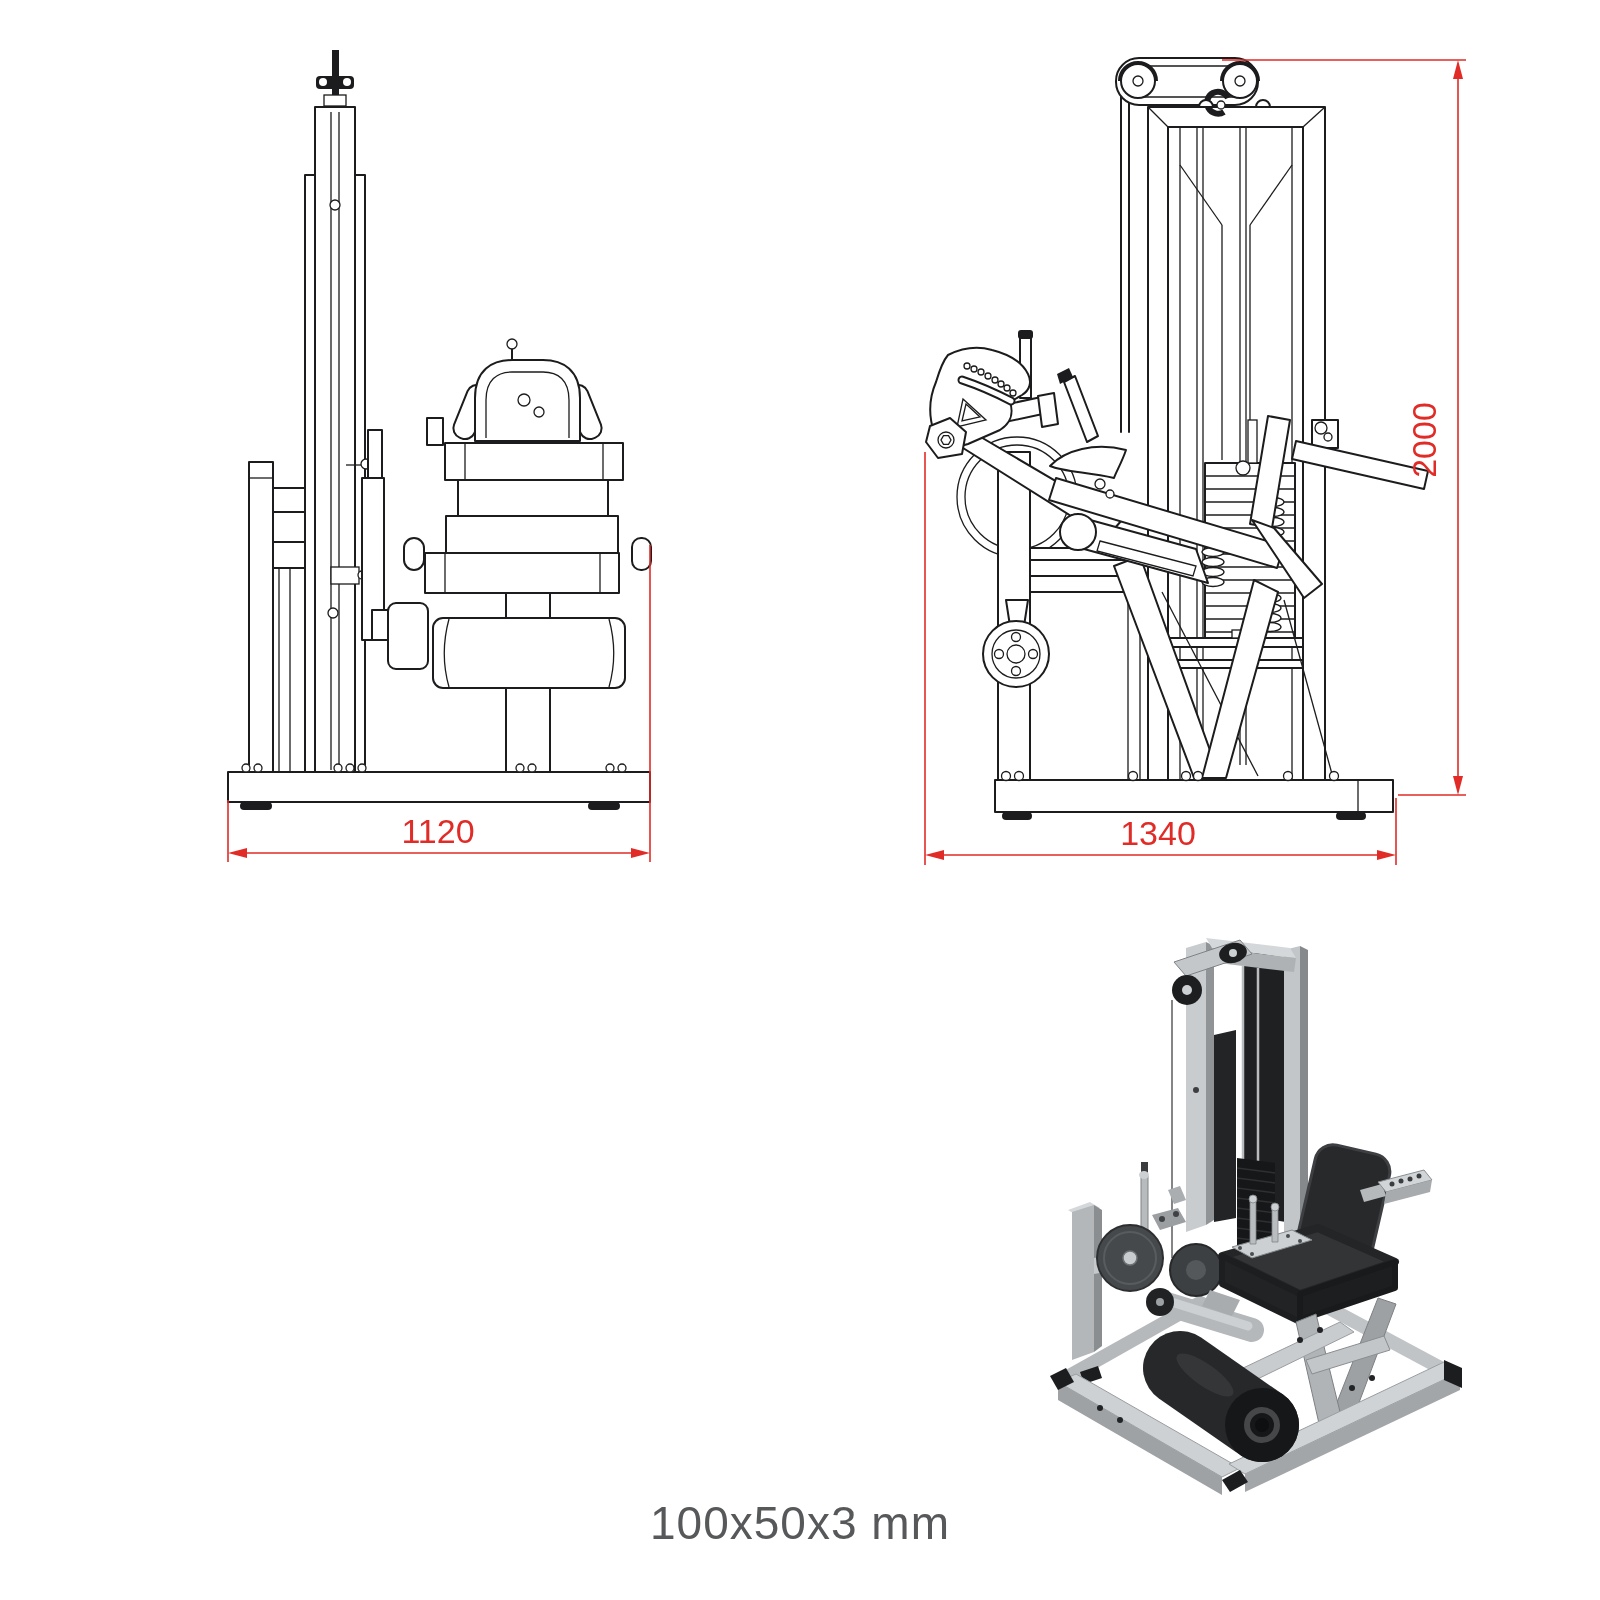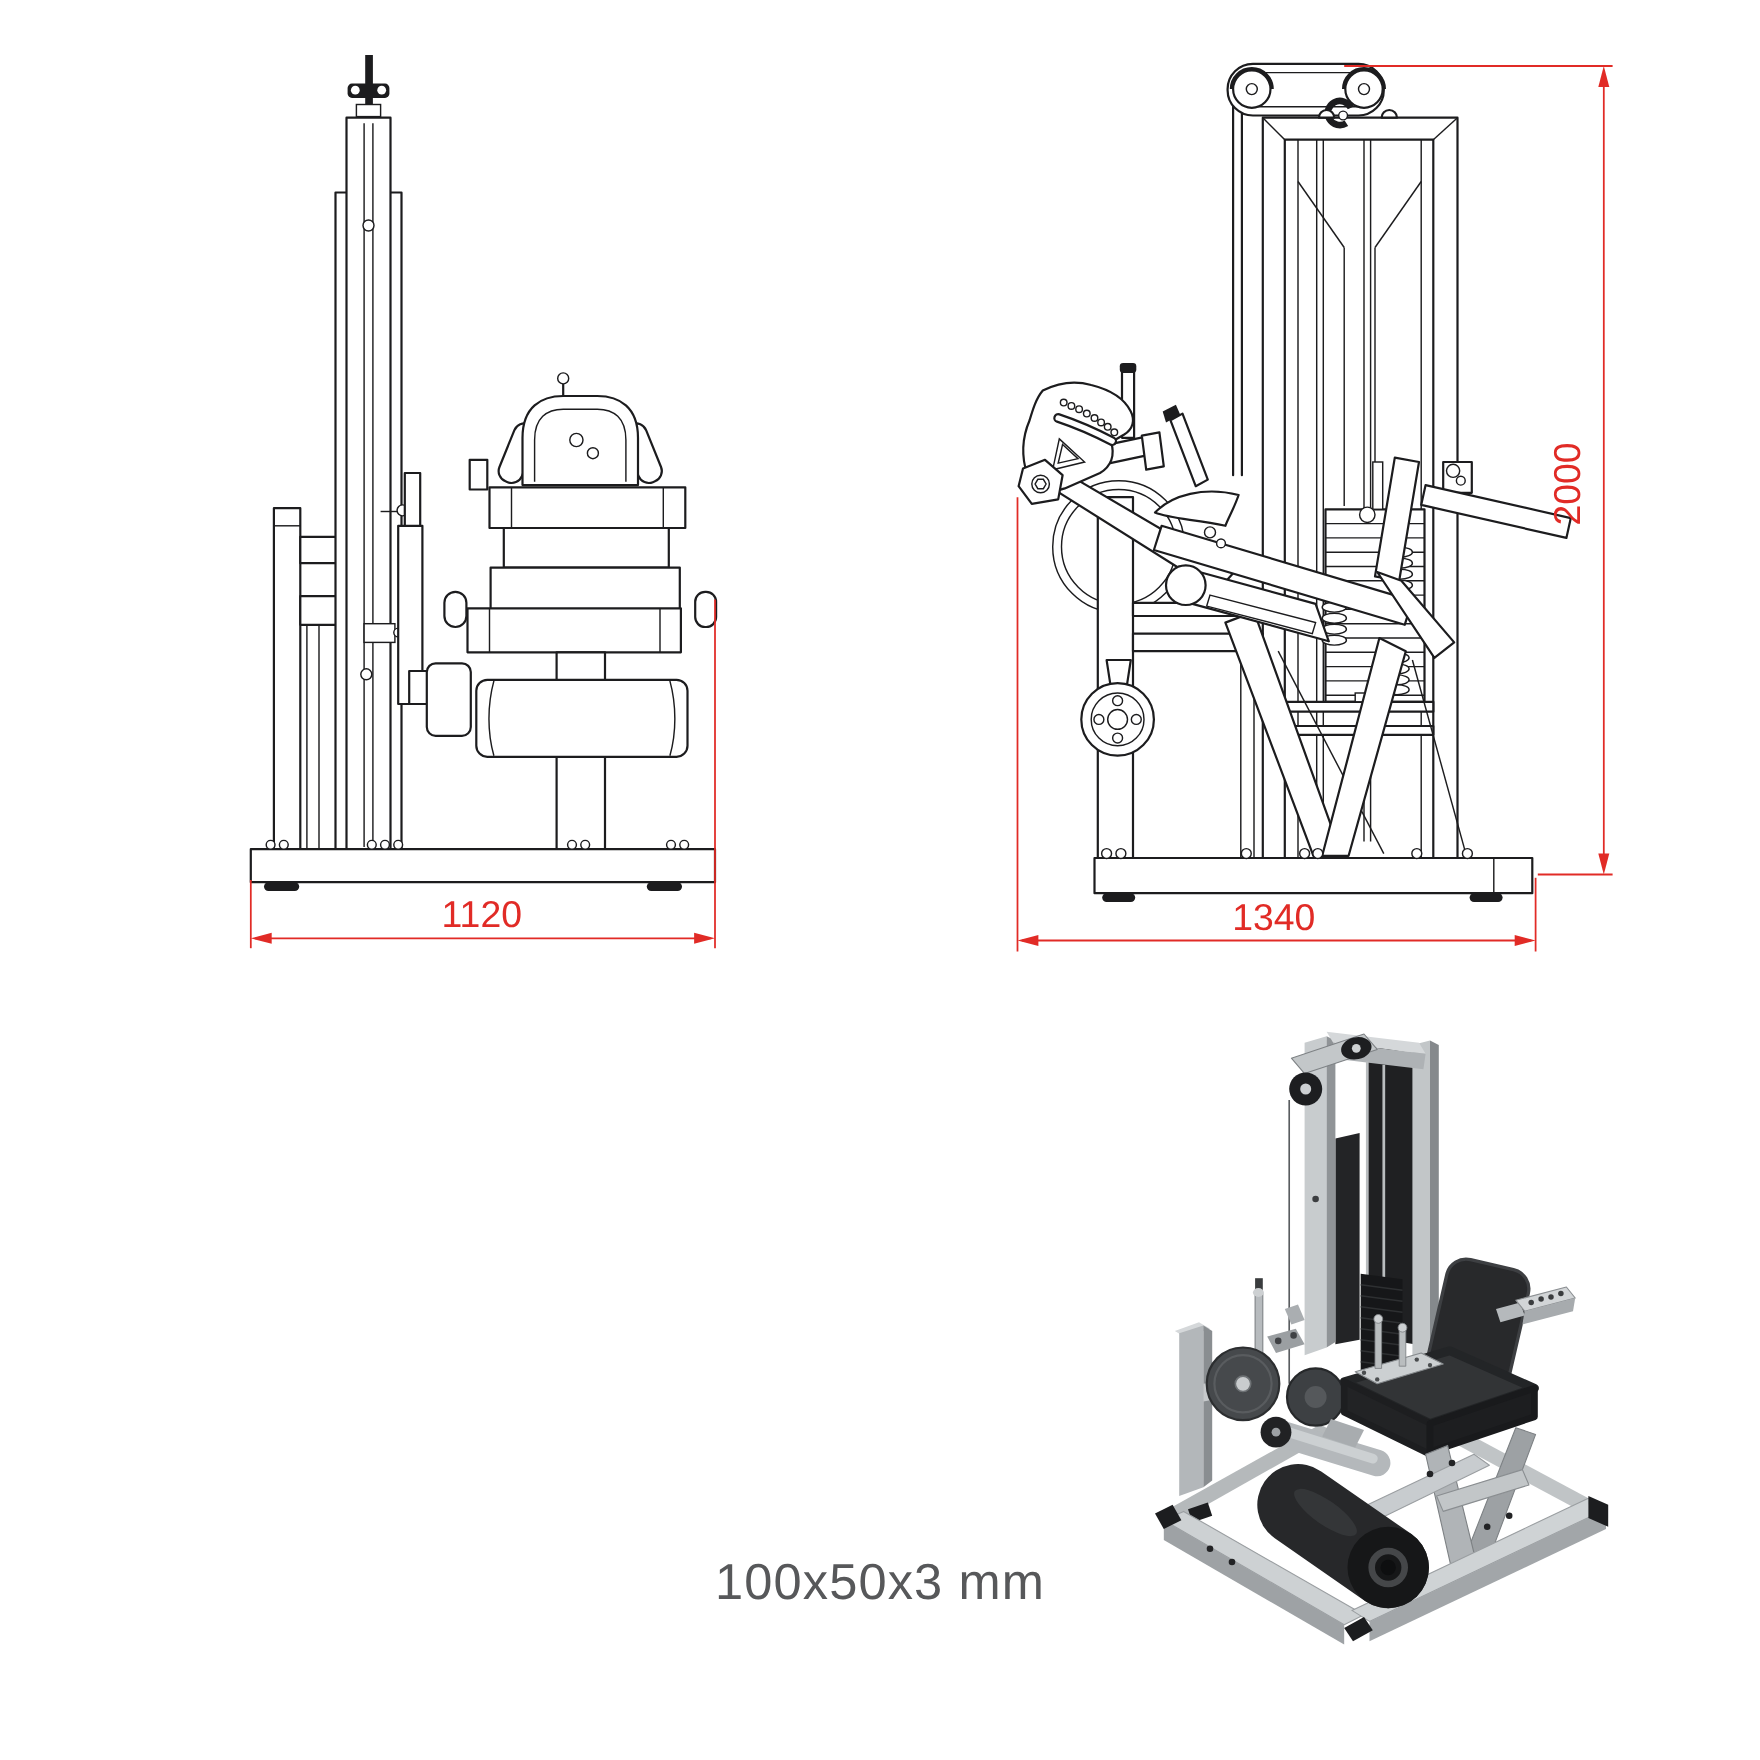--- a/index.html
+++ b/index.html
@@ -9,21 +9,21 @@
   .ln   { fill:#ffffff; stroke:#1c1c1e; stroke-width:2; stroke-linejoin:round; stroke-linecap:round; }
   .lnf  { fill:none;    stroke:#1c1c1e; stroke-width:2; stroke-linejoin:round; stroke-linecap:round; }
   .thin { fill:none;    stroke:#1c1c1e; stroke-width:1.3; }
   .thw  { fill:#ffffff; stroke:#1c1c1e; stroke-width:1.3; }
   .blk  { fill:#1c1c1e; stroke:none; }
   
   .dim line    { stroke:#e12b26; stroke-width:1.6; }
   .dim polygon { fill:#e12b26; stroke:none; }
   .dim text    { fill:#e12b26; font-size:34px; font-family:"Liberation Sans", sans-serif; text-anchor:middle; }
   
-  .caption { position:absolute; top:1411px; left:0; width:100%; text-align:center;
+  .caption { position:absolute; top:1496px; left:0; width:100%; text-align:center;
              font-size:46px; font-weight:300; color:#57585a; letter-spacing:1px; }
 </style>
 </head>
 <body>
 
 <svg class="sheet" width="1600" height="1600" viewBox="0 0 1600 1600">
 
   <g>
 
     <g>

